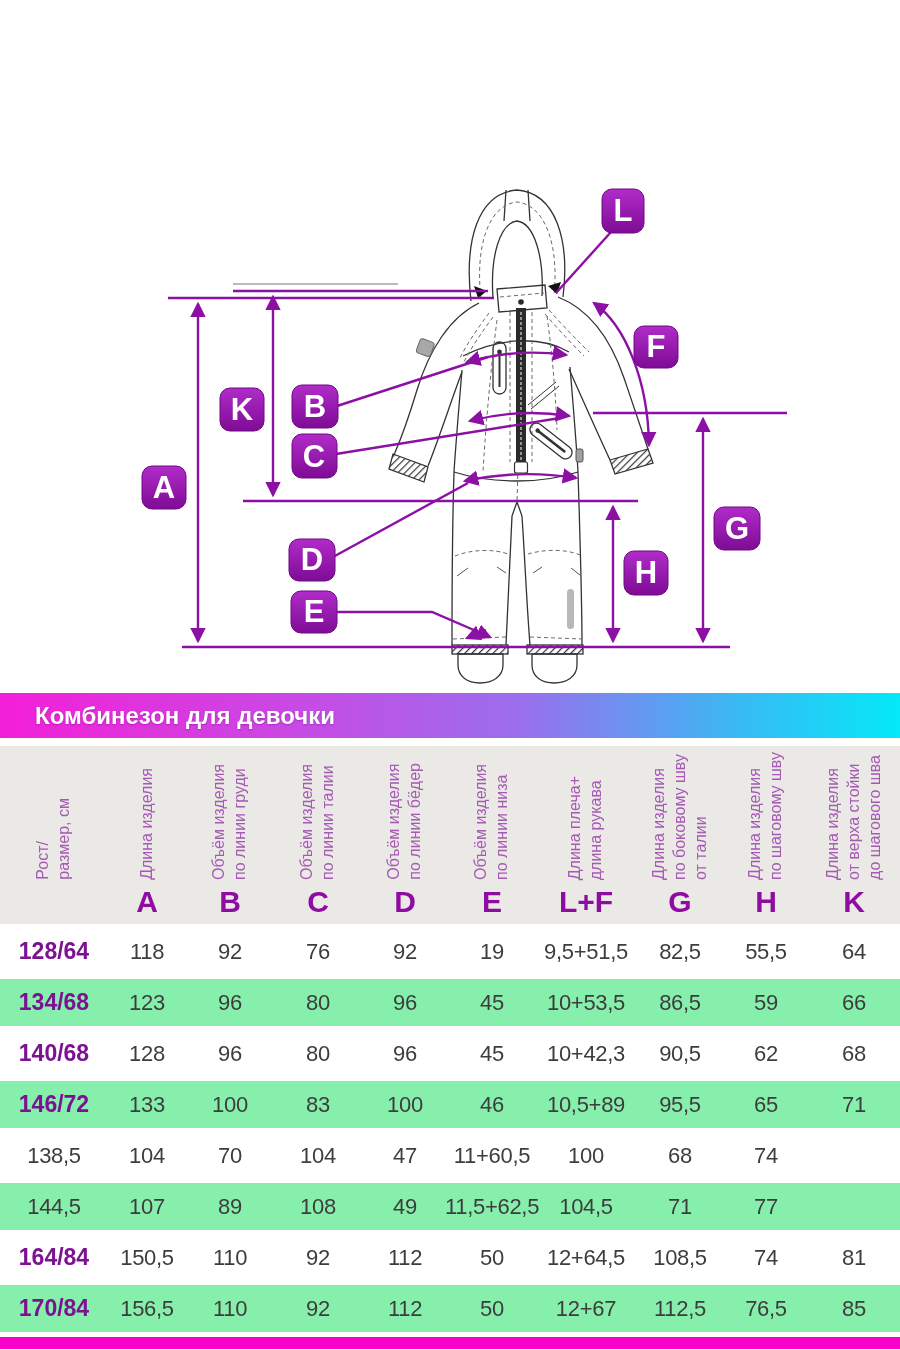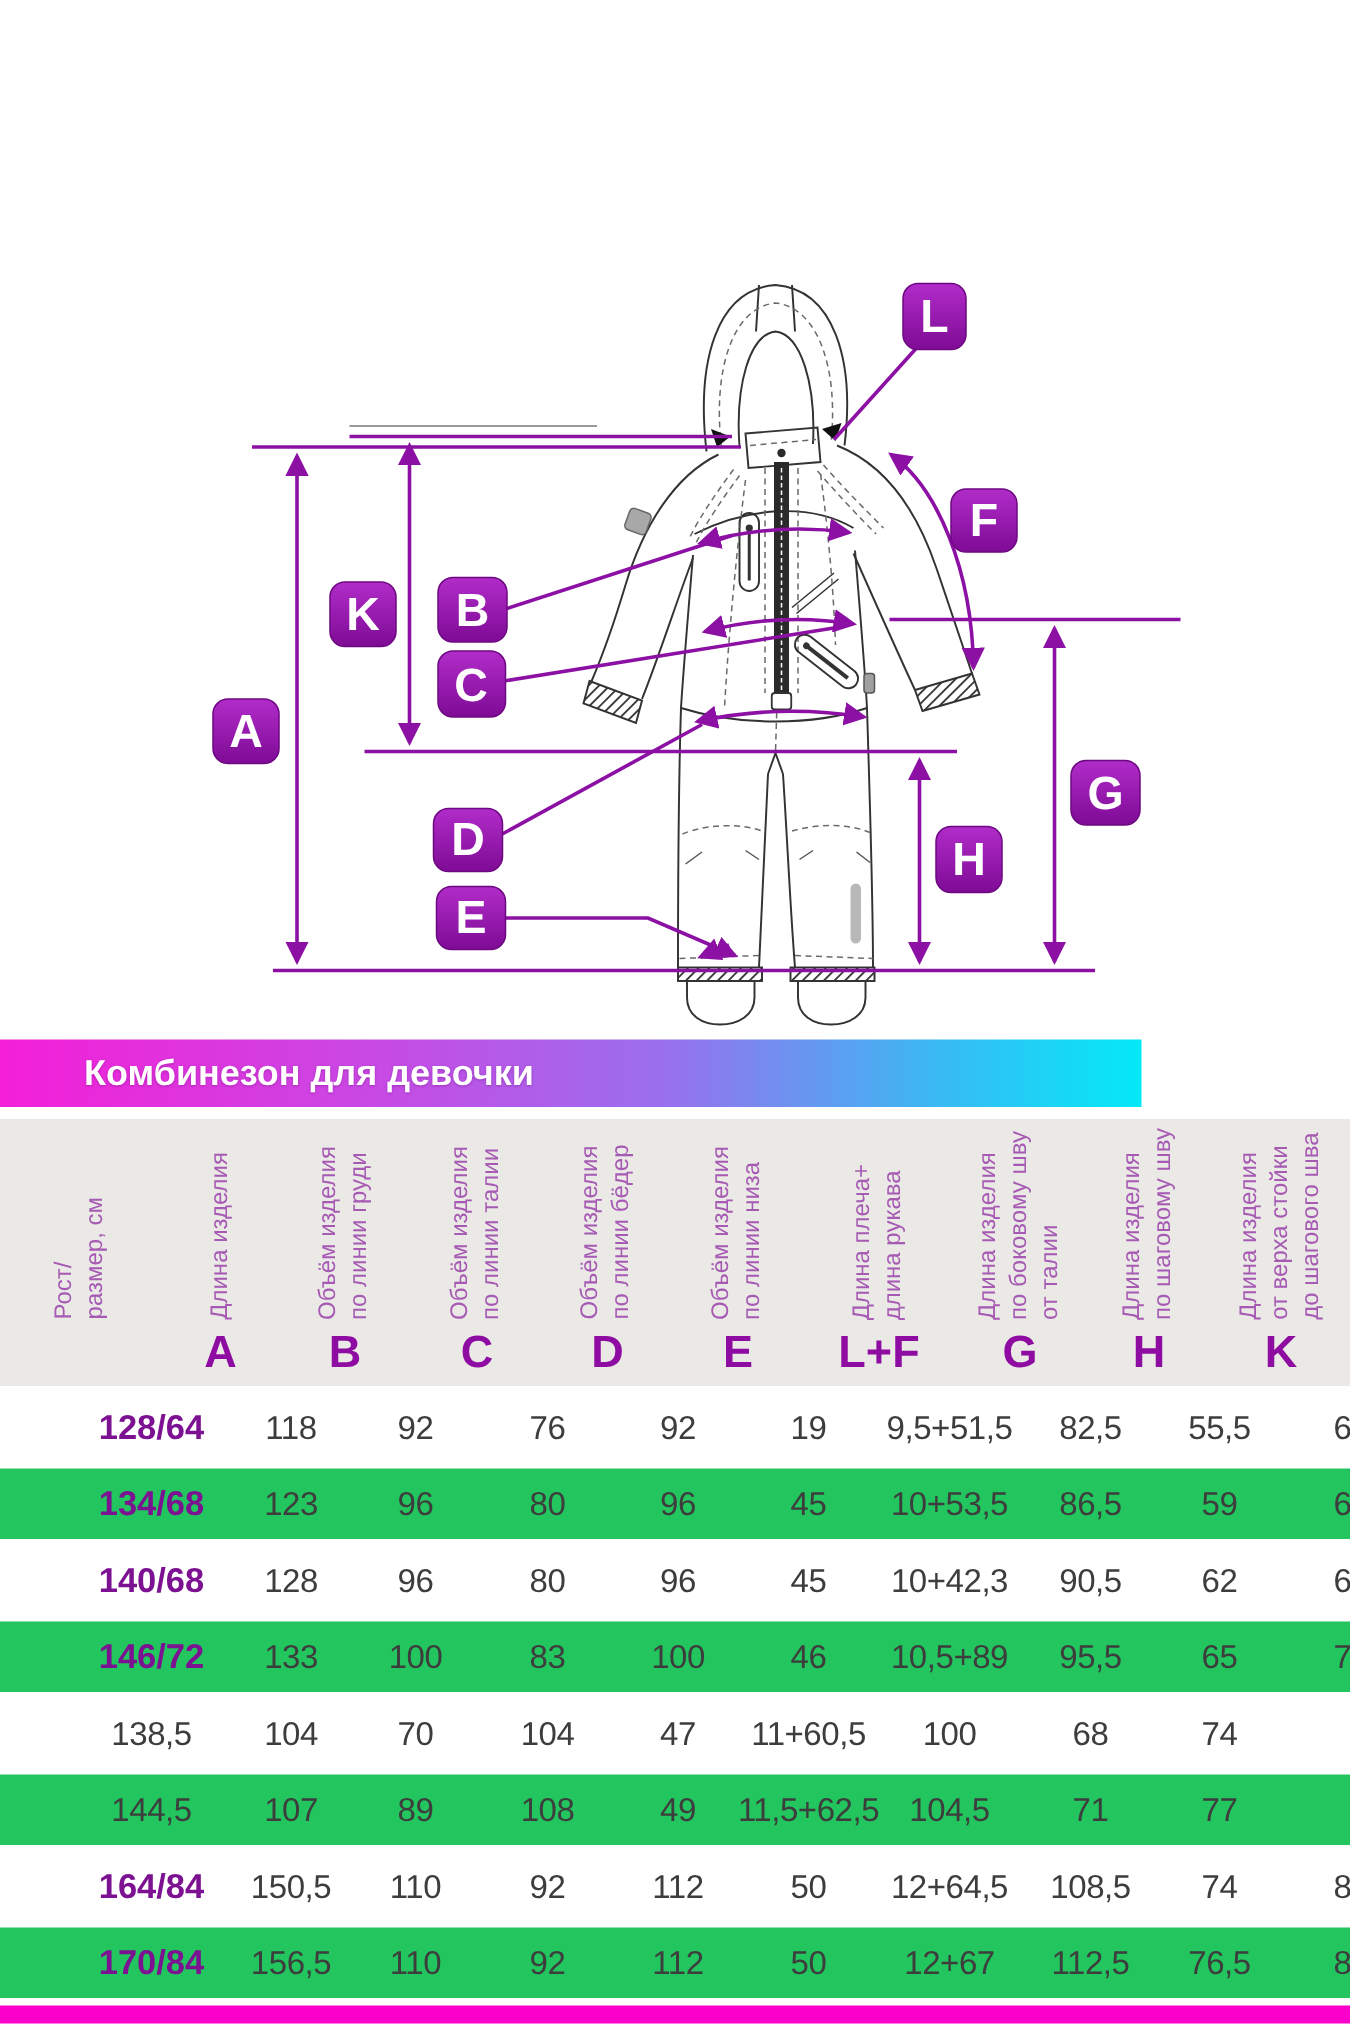--- a/index.html
+++ b/index.html
@@ -5,23 +5,23 @@
   * { margin:0; padding:0; box-sizing:border-box; }
   html,body { background:#fff; }
   body {
     width:900px; height:1350px; overflow:hidden;
     font-family:"Liberation Sans", sans-serif;
   }
   .figure { position:relative; width:900px; height:690px; background:#fff; }
   .figure svg { position:absolute; left:0; top:0; }
 
   .banner {
-    margin-top:3px; height:45px; width:761px;
+    margin-top:3px; height:45px; width:900px;
     background:linear-gradient(90deg,#f41fd8 0%,#c84ae4 33%,#9a6fed 58%,#3ab9f3 82%,#04e9f8 100%);
-    display:flex; align-items:center; padding-left:56px;
+    display:flex; align-items:center; padding-left:35px;
     color:#ffffff; font-weight:bold; font-size:24px;
     text-shadow:0 1px 2px rgba(90,0,110,.35);
   }
 
   .thead {
     margin-top:8px; height:178px; width:900px; background:#eae9e6;
     display:grid; grid-template-columns:108px 78px 88px 88px 86px 88px 100px 88px 84px 92px;
   }
   .hcell { display:flex; flex-direction:column; justify-content:flex-end; align-items:center; overflow:hidden; }
   .rot {
@@ -30,23 +30,23 @@
     color:#a65ab3; max-height:130px;
   }
   .letter {
     height:44px; display:flex; align-items:center; justify-content:center;
     font-weight:bold; font-size:30px; color:#8e0ca1;
   }
 
   .tbody { width:900px; }
   .trow {
     height:47px; margin-top:4px;
-    display:grid; grid-template-columns:108px 78px 88px 88px 86px 88px 100px 88px 84px 92px;padding-left:47px;
-  }
-  .trow.gray { background:#22c55e; }
+    display:grid; grid-template-columns:108px 78px 88px 88px 86px 88px 100px 88px 84px 92px;
+  }
+  .trow.gray { background:#86efac; }
   .trow.white { background:#ffffff; }
   .tcell {
     display:flex; align-items:center; justify-content:center;
     font-size:22px; letter-spacing:-0.3px; color:#3d3d3d;
   }
   .tcell.size { font-weight:bold; color:#7c1192; font-size:23px; letter-spacing:0; }
 
   .bottom-bar { margin-top:5px; height:12px; width:900px; background:#fb00cb; }
 </style>
 </head>

